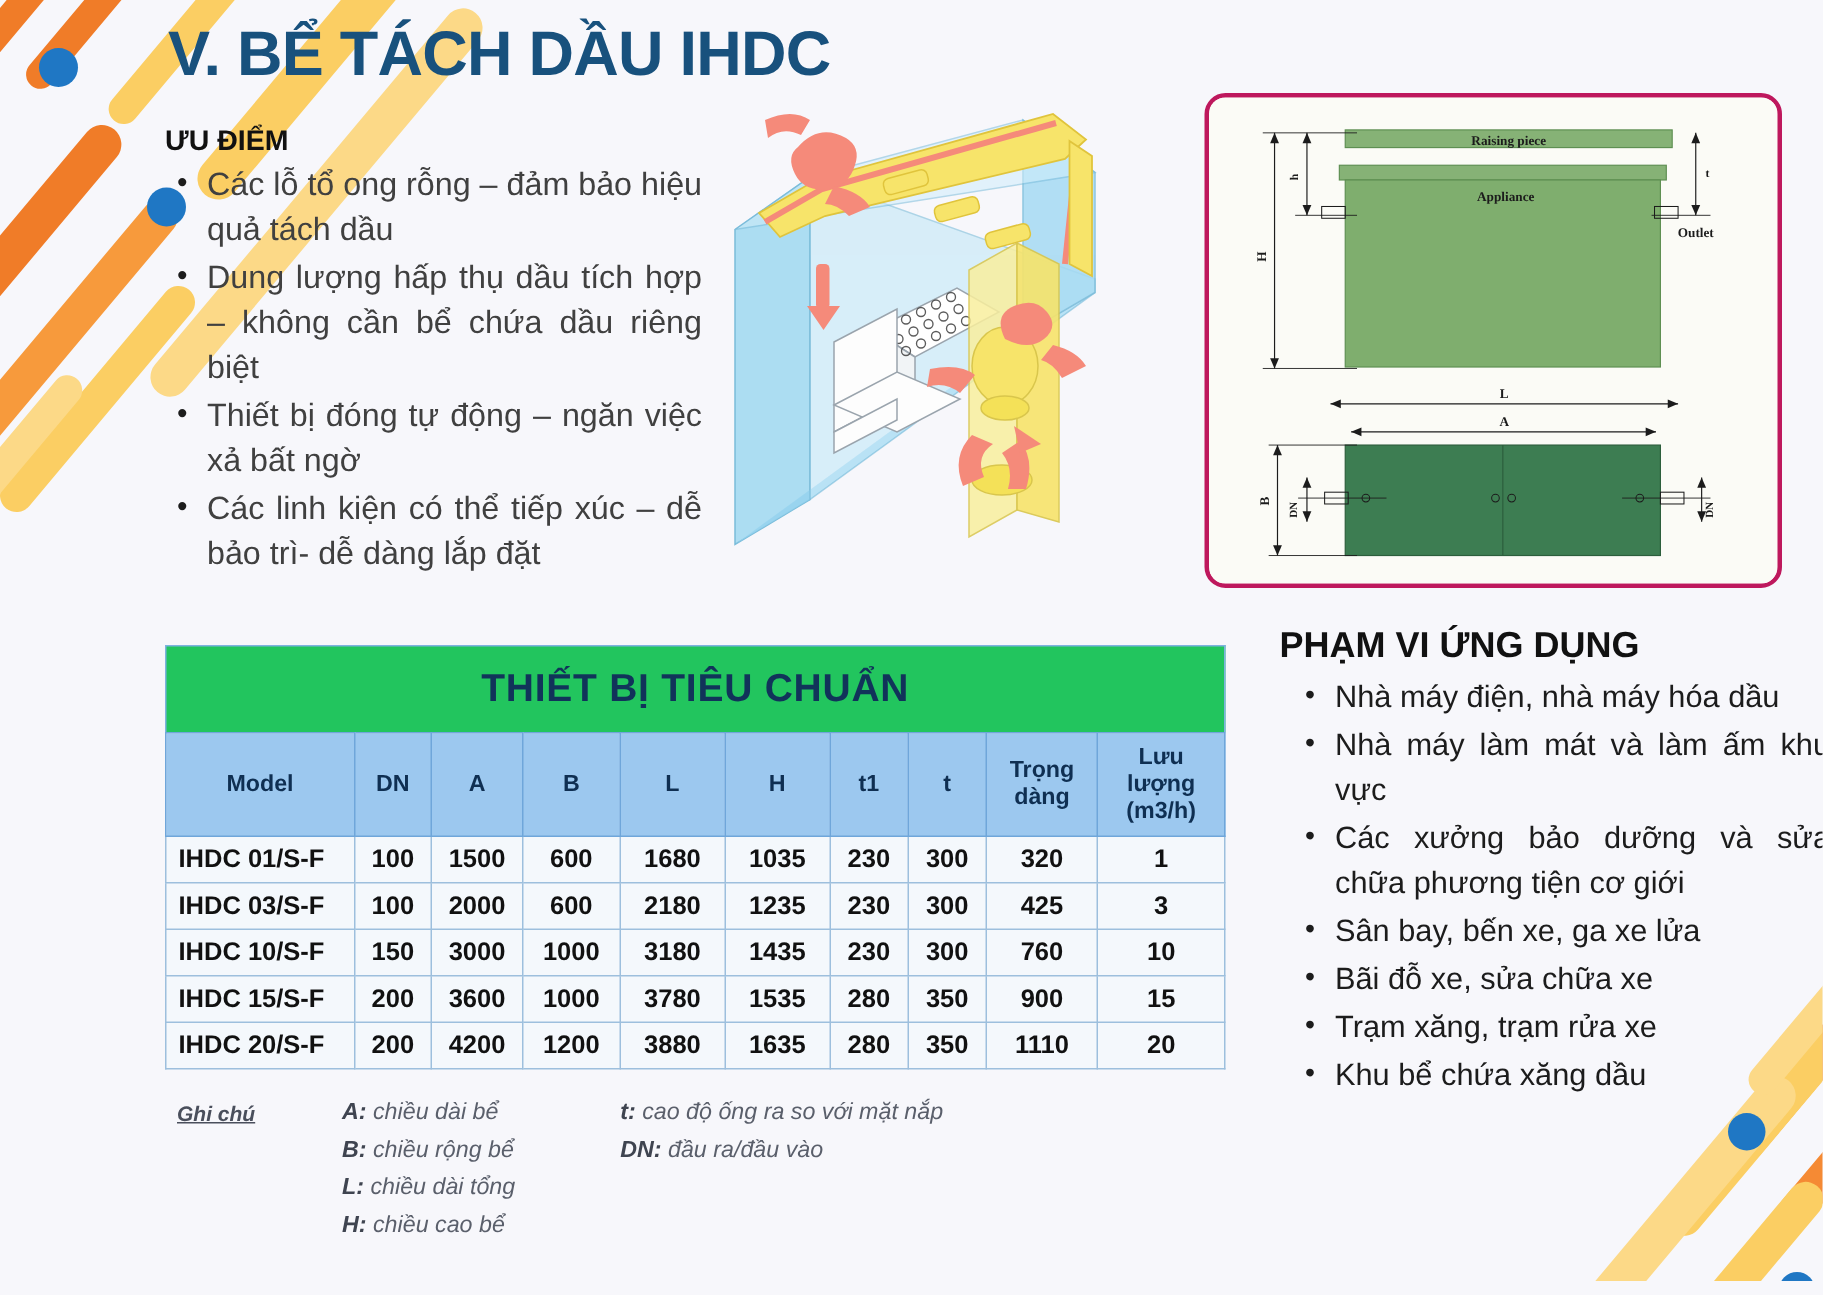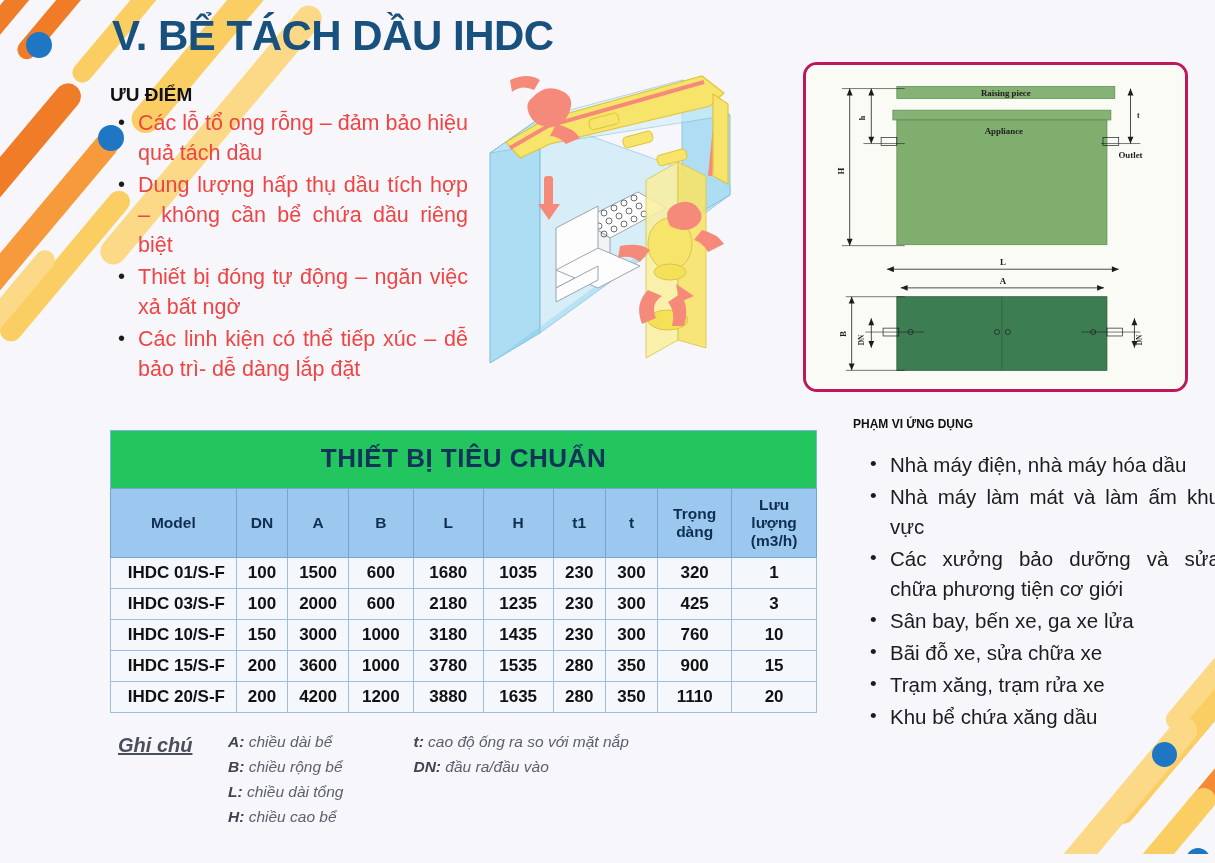--- a/index.html
+++ b/index.html
@@ -70,21 +70,21 @@
     width: 330px;
     margin: 0;
     padding: 0 0 0 26px;
     list-style: none;
     z-index: 5;
   }
   .adv-list li {
     position: relative;
     font-size: 21.5px;
     line-height: 30px;
-    color: #ef4444;
+    color: #404040;
     text-align: justify;
     margin-bottom: 2px;
   }
   .adv-list li::before {
     content: "\2022";
     position: absolute;
     left: -20px;
     top: -1px;
     font-size: 20px;
     color: #1c1c1c;
@@ -151,21 +151,21 @@
   table.spec td {
     background: #f4f8fc;
     color: #111;
     font-size: 17px;
     font-weight: bold;
     text-align: center;
     padding: 5px 2px;
     border: 1px solid #9dbfdd;
   }
   table.spec td.model {
-    text-align: center;
+    text-align: left;
     padding-left: 8px;
     font-size: 17px;
   }
 
   
   .notes {
     position: absolute;
     left: 118px;
     top: 732px;
     width: 700px;
@@ -174,21 +174,21 @@
     color: #565a66;
   }
   .notes .lbl {
     position: absolute;
     left: 0;
     top: 2px;
     font-weight: bold;
     font-style: italic;
     text-decoration: underline;
     color: #4a4f5c;
-    font-size: 20px;
+    font-size: 14px;
   }
   .notes-cols {
     margin-left: 110px;
     display: flex;
     gap: 70px;
   }
   .notes-col {
     display: flex;
     flex-direction: column;
     gap: 5px;
@@ -204,21 +204,21 @@
     font-style: italic;
     font-weight: bold;
     color: #3f4450;
   }
 
   
   .scope-head {
     position: absolute;
     left: 853px;
     top: 417px;
-    font-size: 12px;
+    font-size: 24px;
     font-weight: bold;
     color: #111;
     z-index: 5;
   }
   .scope-list {
     position: absolute;
     left: 862px;
     top: 450px;
     width: 330px;
     margin: 0;

